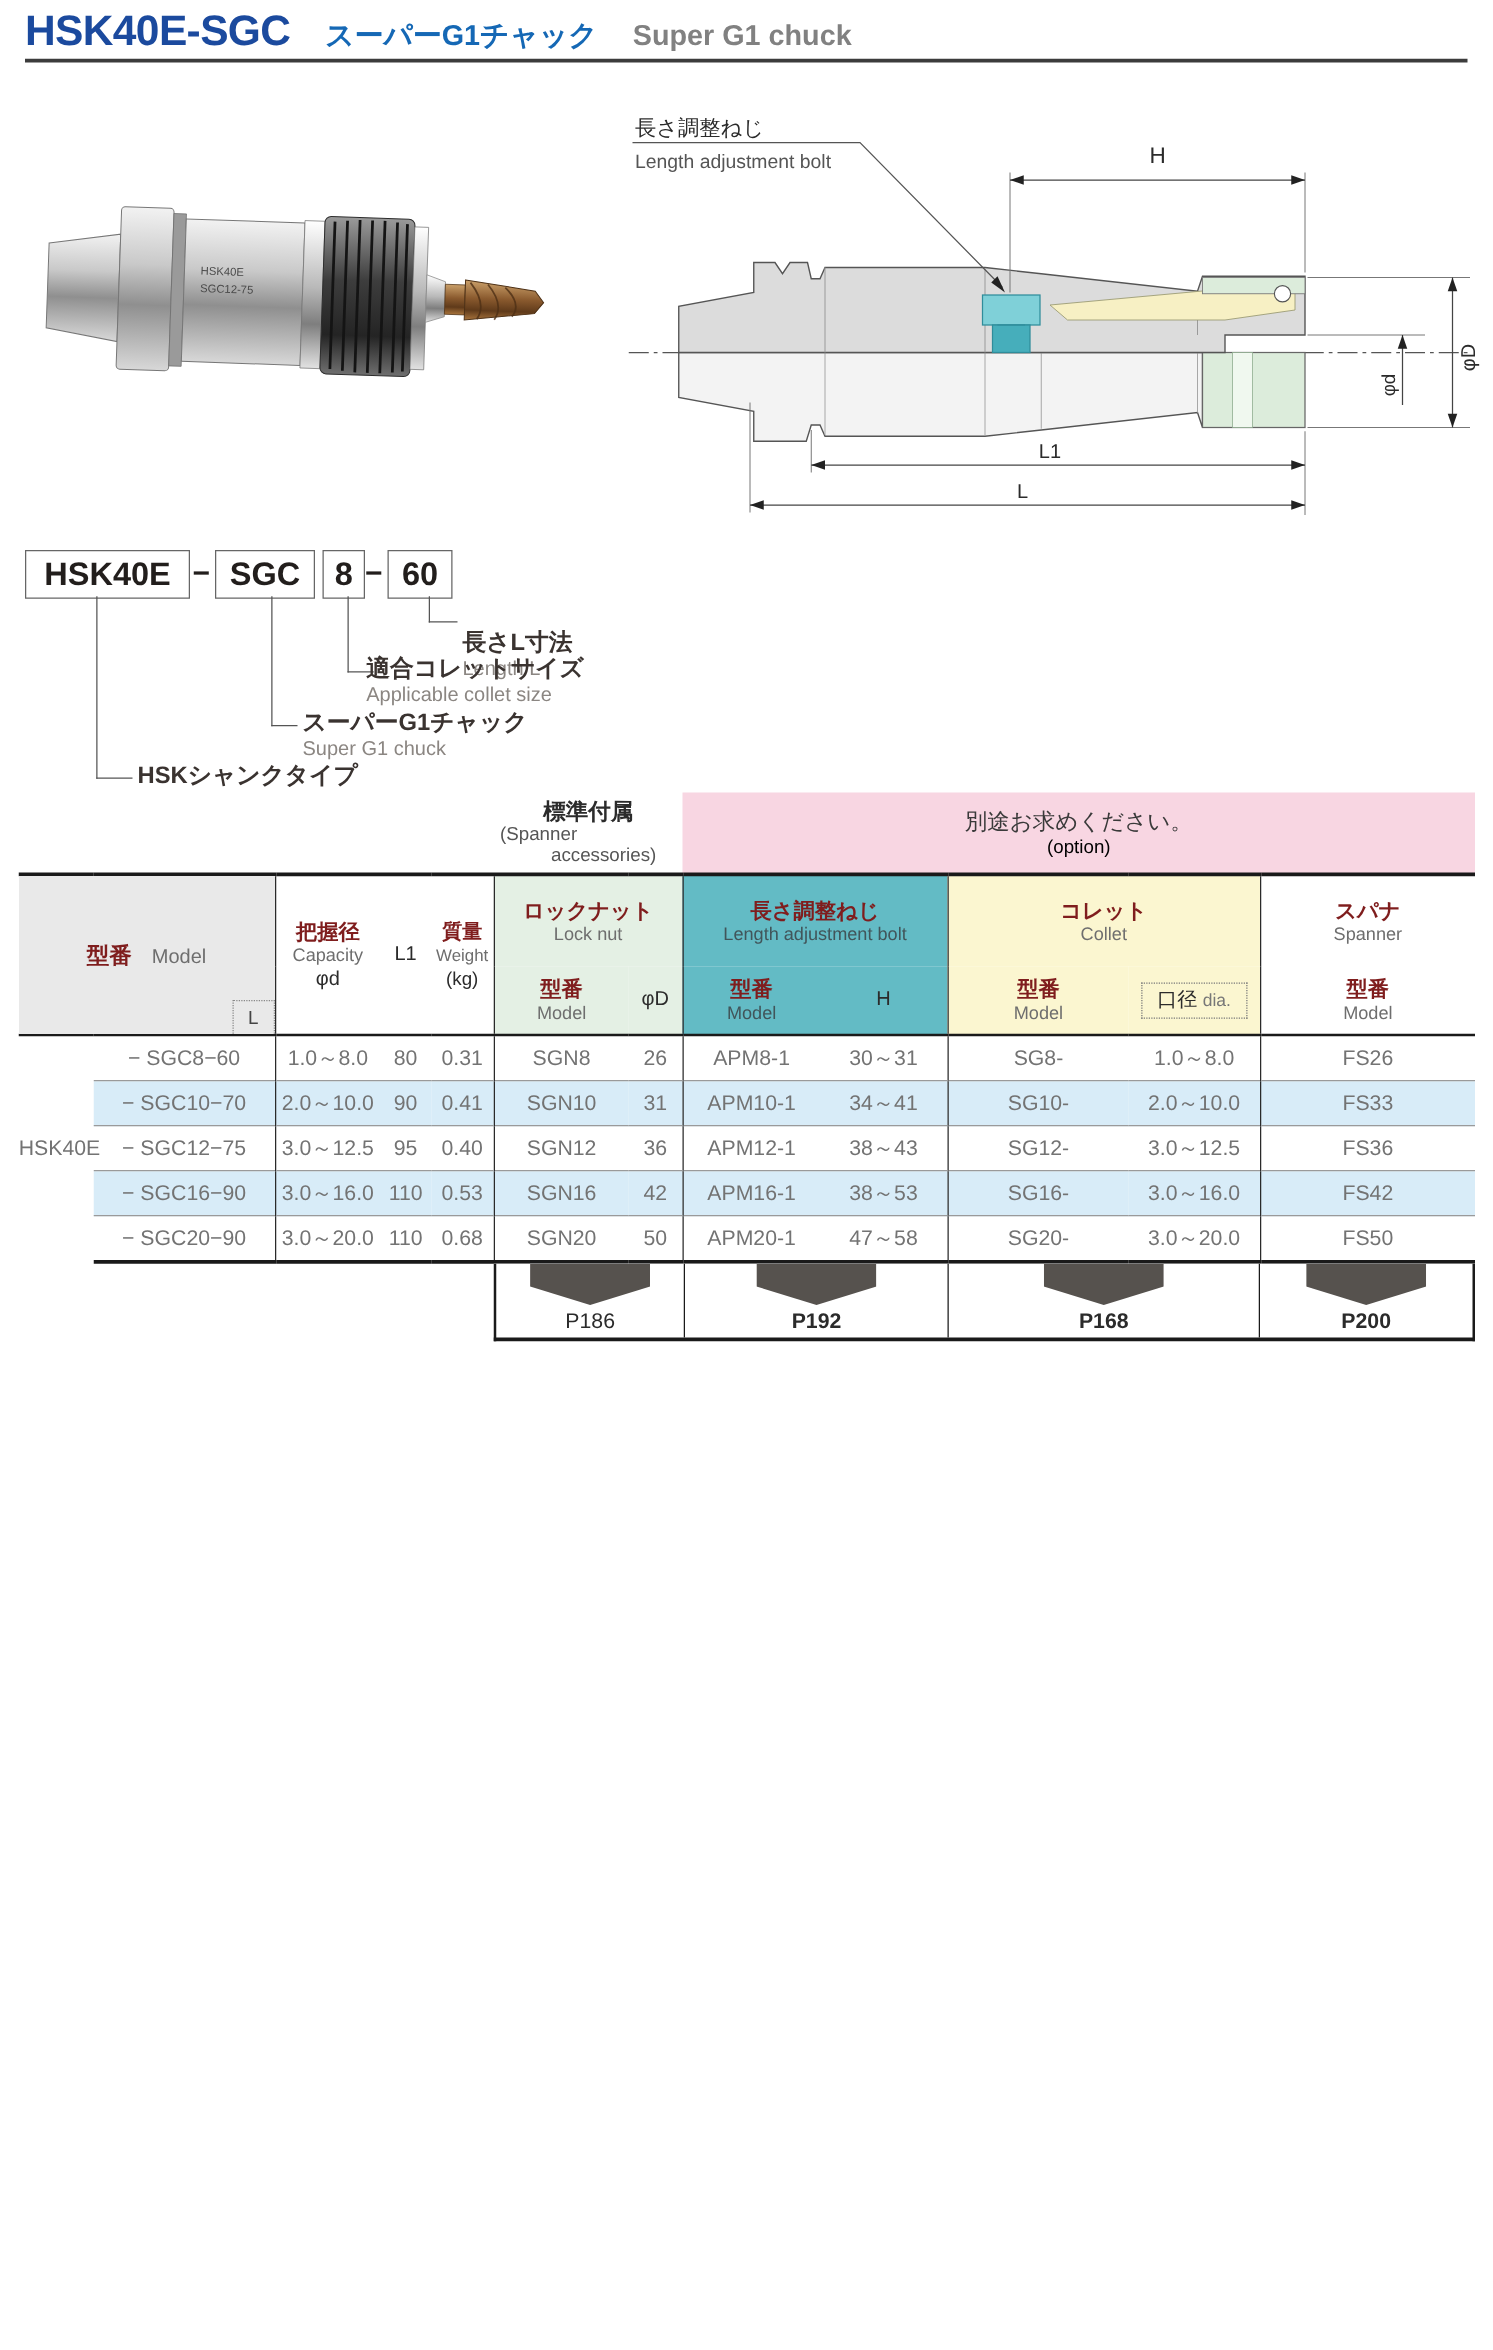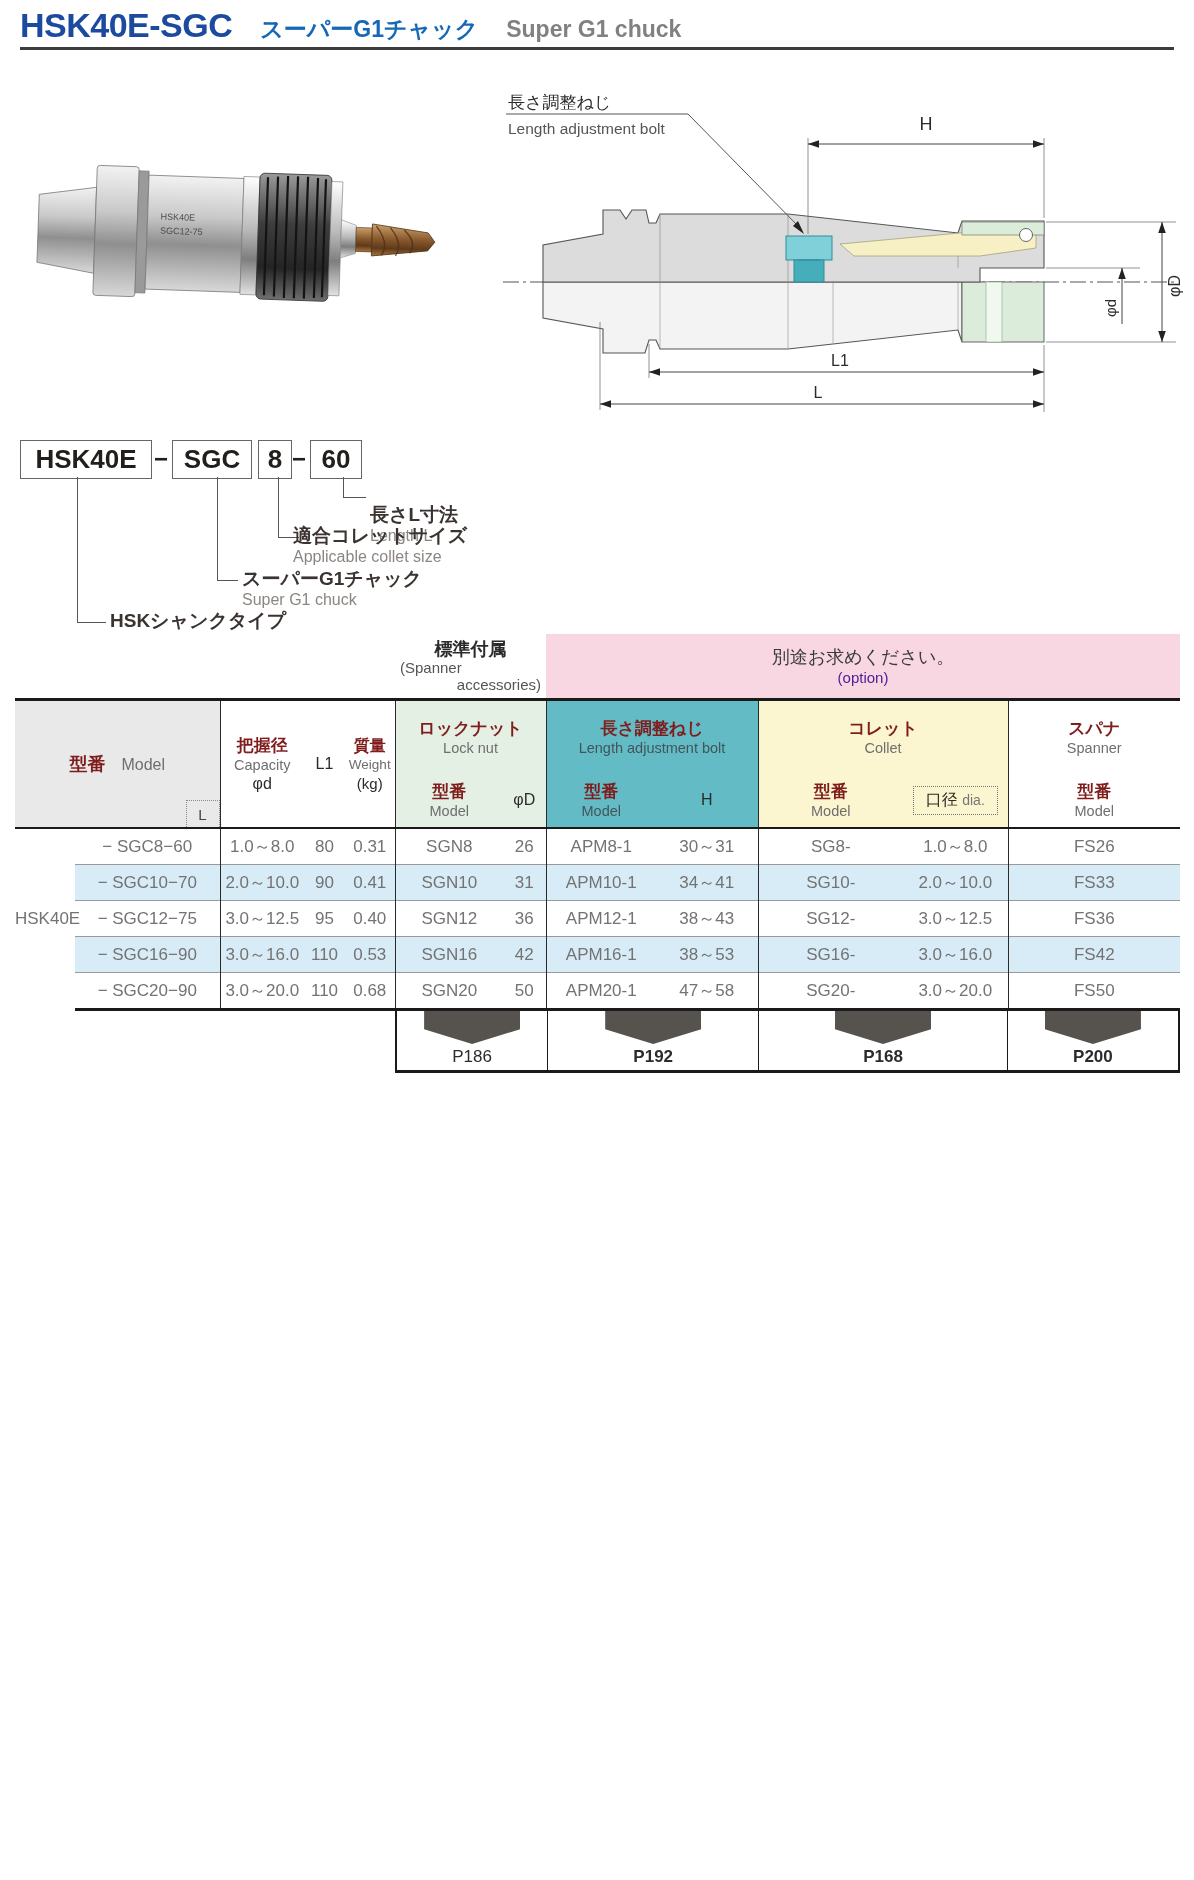--- a/index.html
+++ b/index.html
@@ -22,24 +22,24 @@
   .clabel .en{font-size:16px;color:#8b8682;display:block;line-height:21px;}
   
   #tablewrap{position:absolute;left:15px;top:634px;width:1165px;}
   table.spec{border-collapse:collapse;table-layout:fixed;width:1165px;}
   table.spec th,table.spec td{padding:0;border:0;font-weight:normal;text-align:center;vertical-align:middle;}
   
   .band-empty{border:none;background:#fff;height:64px;}
   .band-std{border:2px solid #1a1a1a;background:#fff;height:64px;}
   .band-std .jp{font-size:18px;font-weight:600;color:#2b2b2b;text-align:center;line-height:20px;}
   .band-std .e1{font-size:15px;color:#555;text-align:left;padding-left:5px;line-height:17px;}
-  .band-std .e2{font-size:15px;color:#555;text-align:right;padding-right:5px;line-height:17px;}
+  .band-std .e2{font-size:15px;color:#555;text-align:right;padding-right:21px;line-height:17px;}
   .band-opt{background:#f8d6e2;height:64px;}
   .band-opt .jp{font-size:18px;color:#3a3a3a;line-height:23px;}
-  .band-opt .en{font-size:15px;color:#4c1d95;line-height:18px;}
+  .band-opt .en{font-size:15px;color:#000000;line-height:18px;}
   
   tr.h1 th{border-top:3px solid #1a1a1a;height:72px;}
   tr.h2 th{height:54px;}
   .jp1{font-size:17px;font-weight:700;color:#7f1d1d;line-height:21px;}
   .en1{font-size:14.5px;color:#6e6e6e;line-height:18px;}
   .sym1{font-size:16px;color:#2b2b2b;line-height:20px;}
   .h-model{background:#e9e9e9;position:relative;}
   .h-model .row{display:flex;align-items:baseline;justify-content:center;gap:16px;}
   .lmini{position:absolute;right:0;bottom:0;width:32px;height:26px;border:1px dotted #888;border-bottom:none;
          display:flex;align-items:center;justify-content:center;font-size:15px;color:#444;}

